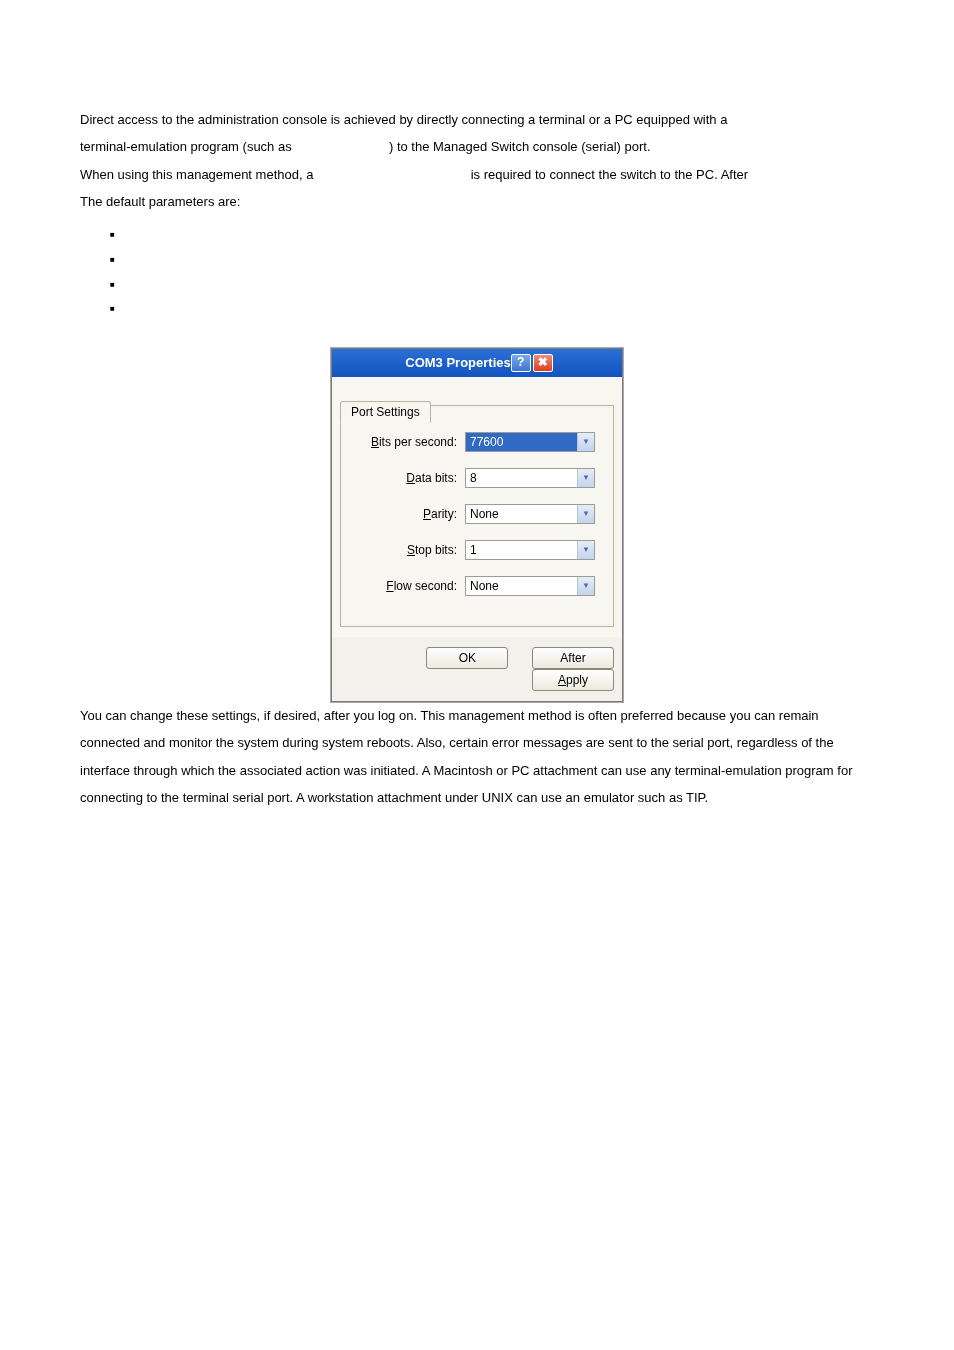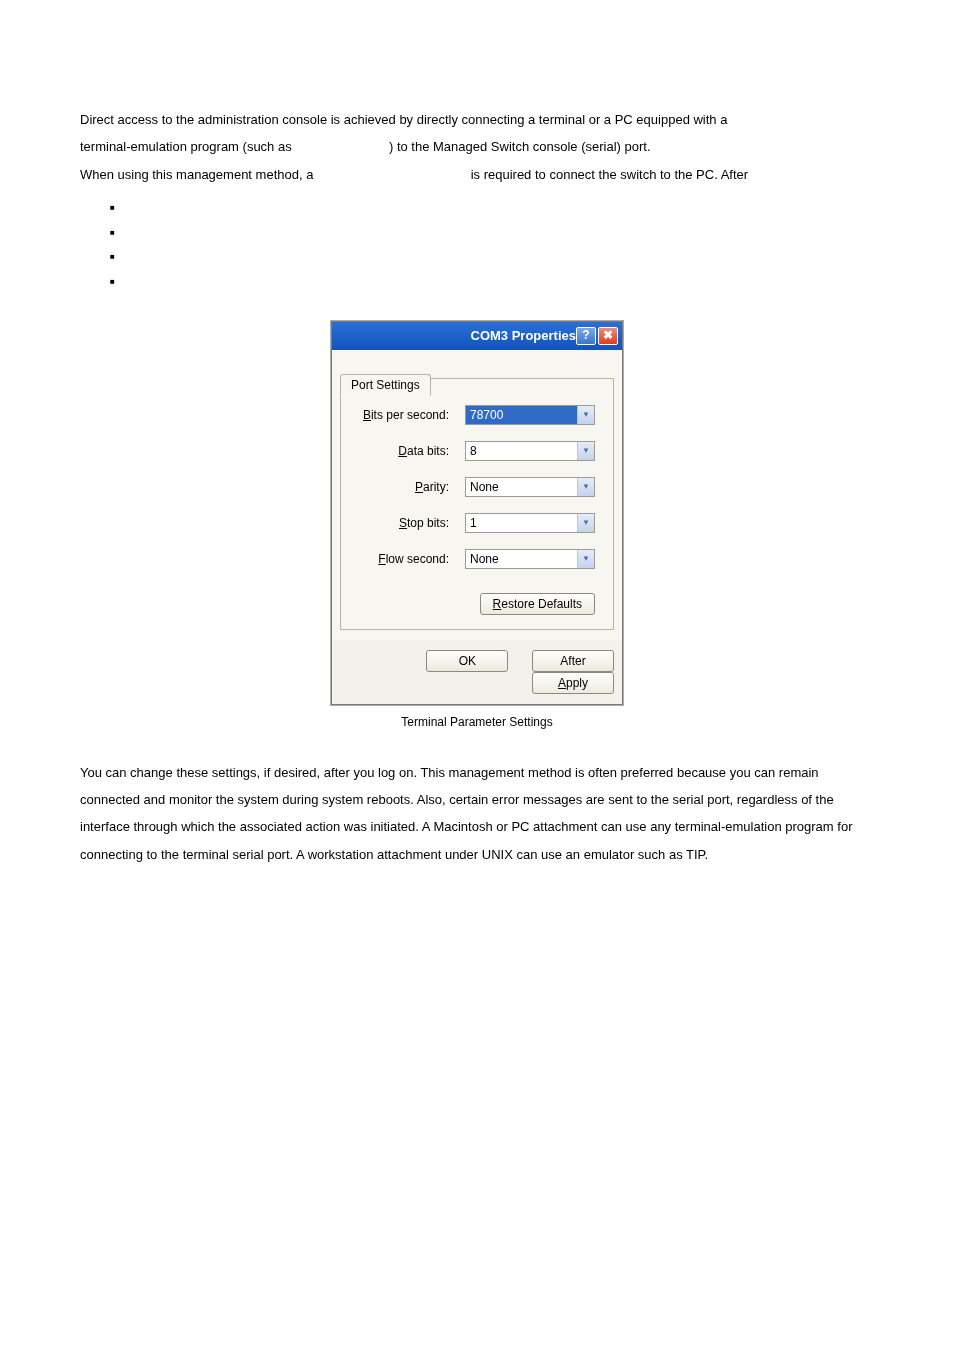--- a/index.html
+++ b/index.html
@@ -47,21 +47,21 @@
     box-shadow: 0 0 0 1px #aaa;
   }
   .titlebar {
     background: linear-gradient(to bottom, #2a6fd6, #1353bf);
     color: #fff;
     font-weight: bold;
     font-size: 13px;
     padding: 5px 4px 5px 8px;
     display: flex;
     align-items: center;
-    justify-content: flex-end;
+    justify-content: center;
   }
   .titlebar-btns {
     display: flex;
     gap: 2px;
   }
   .tb-btn {
     width: 18px;
     height: 16px;
     border: 1px solid #fff;
     border-radius: 2px;
@@ -99,21 +99,21 @@
     padding: 26px 18px 14px 18px;
   }
   .field-row {
     display: flex;
     align-items: center;
     justify-content: flex-end;
     margin-bottom: 16px;
   }
   .field-label {
     font-size: 12px;
-    margin-right: 16px;
+    margin-right: 8px;
   }
   .field-label .ul { text-decoration: underline; }
   .combo {
     display: flex;
     width: 128px;
     border: 1px solid #9d9c93;
     background: #fff;
   }
   .combo.sel .combo-text {
     background: #316ac5;
@@ -180,20 +180,23 @@
     <span style="display:inline-block;width:90px"></span>
     <span>) to the Managed Switch console (serial) port.</span>
   </div>
 
   <div class="body-text">
     <span>When using this management method, a </span>
     <span style="display:inline-block;width:150px"></span>
     <span> is required to connect the switch to the PC. After</span><br>
   </div>
 
+  <div class="body-text">
+    <span>The default parameters are:</span>
+  </div>
 
   <ul class="bullets">
     <li></li>
     <li></li>
     <li></li>
     <li></li>
   </ul>
 
   <div class="dialog-wrap">
     <div class="dialog">
@@ -204,21 +207,21 @@
           <div class="tb-btn tb-close">✖</div>
         </div>
       </div>
       <div class="dialog-body">
         <span class="tab">Port Settings</span>
         <div class="tab-panel">
 
           <div class="field-row">
             <span class="field-label"><span class="ul">B</span><span>its per second:</span></span>
             <div class="combo sel">
-              <div class="combo-text">78700</div>
+              <div class="combo-text">77600</div>
               <div class="combo-arrow">▾</div>
             </div>
           </div>
 
           <div class="field-row">
             <span class="field-label"><span class="ul">D</span><span>ata bits:</span></span>
             <div class="combo">
               <div class="combo-text">8</div>
               <div class="combo-arrow">▾</div>
             </div>
@@ -241,29 +244,25 @@
           </div>
 
           <div class="field-row">
             <span class="field-label"><span class="ul">F</span><span>low second:</span></span>
             <div class="combo">
               <div class="combo-text">None</div>
               <div class="combo-arrow">▾</div>
             </div>
           </div>
 
-          <div class="restore-row">
-            <span class="xp-button"><span class="ul">R</span><span>estore Defaults</span></span>
-          </div>
         </div>
       </div>
       <div class="dialog-footer">
         <span class="xp-button">OK</span>
         <span class="xp-button">After</span>
         <span class="xp-button"><span class="ul">A</span><span>pply</span></span>
       </div>
     </div>
-    <div class="caption">Terminal Parameter Settings</div>
   </div>
 
   <div class="body-text">You can change these settings, if desired, after you log on. This management method is often preferred because you can remain connected and monitor the system during system reboots. Also, certain error messages are sent to the serial port, regardless of the interface through which the associated action was initiated. A Macintosh or PC attachment can use any terminal-emulation program for connecting to the terminal serial port. A workstation attachment under UNIX can use an emulator such as TIP.</div>
 
 </div>
 
 </body></html>

